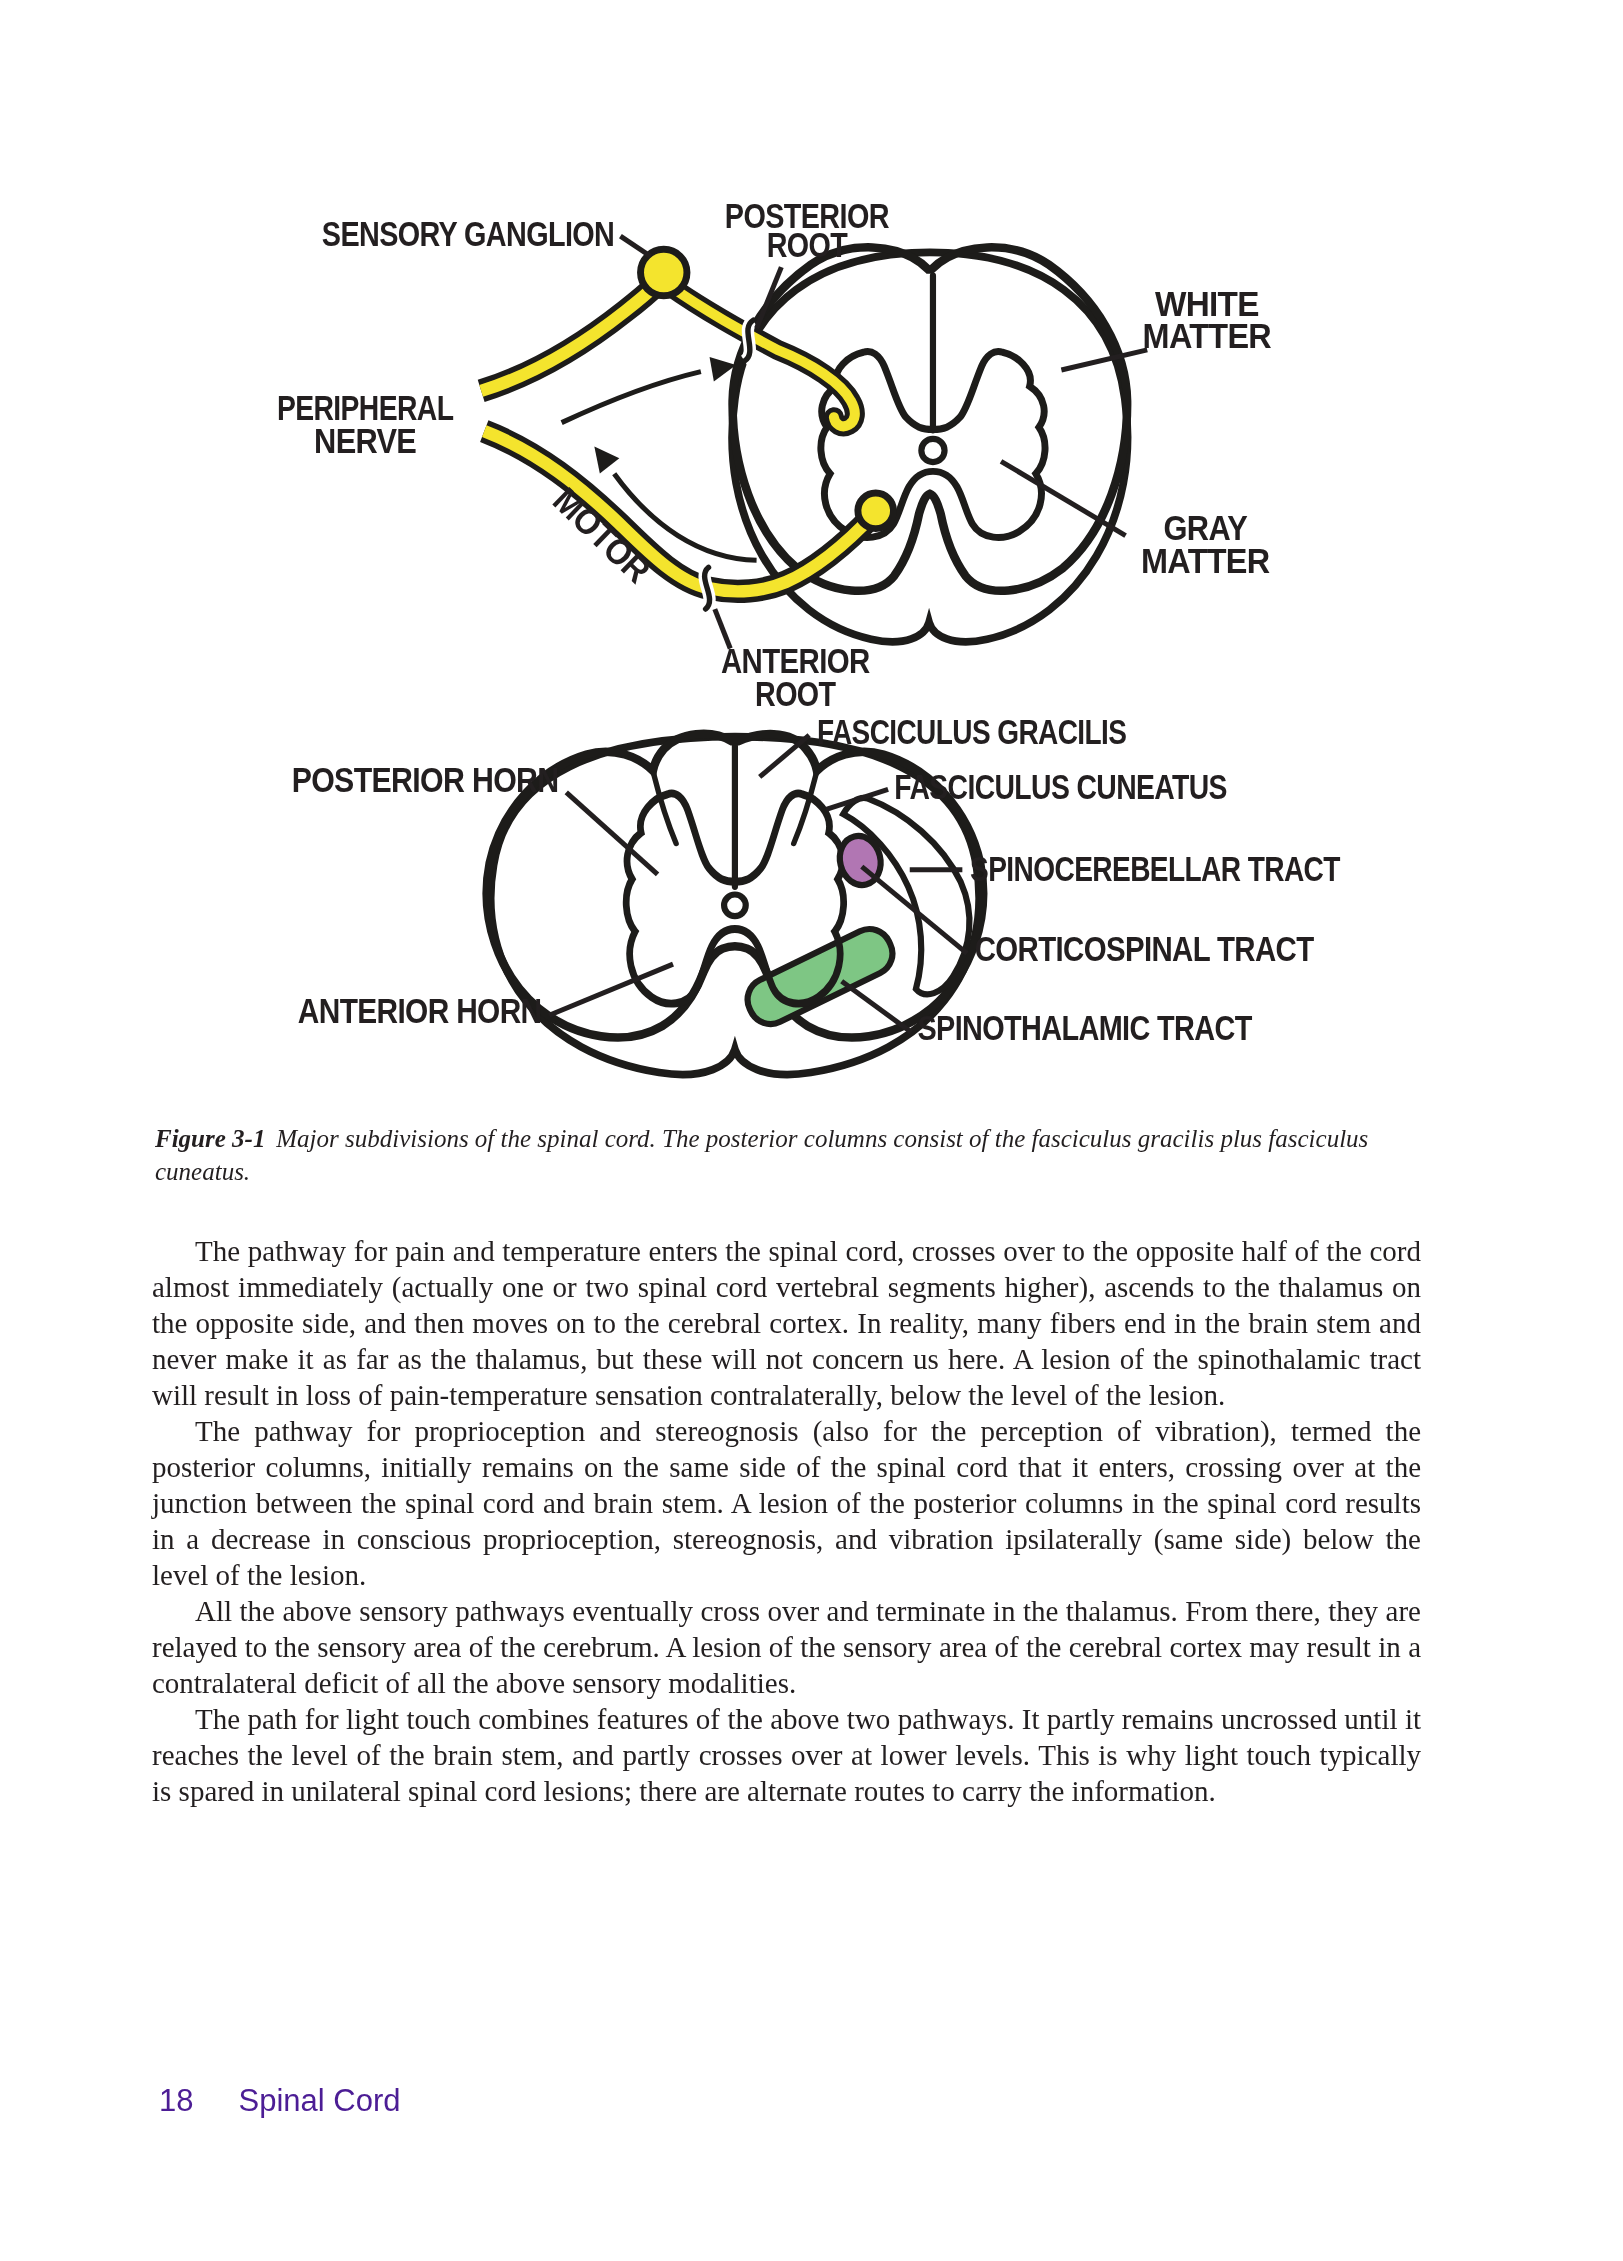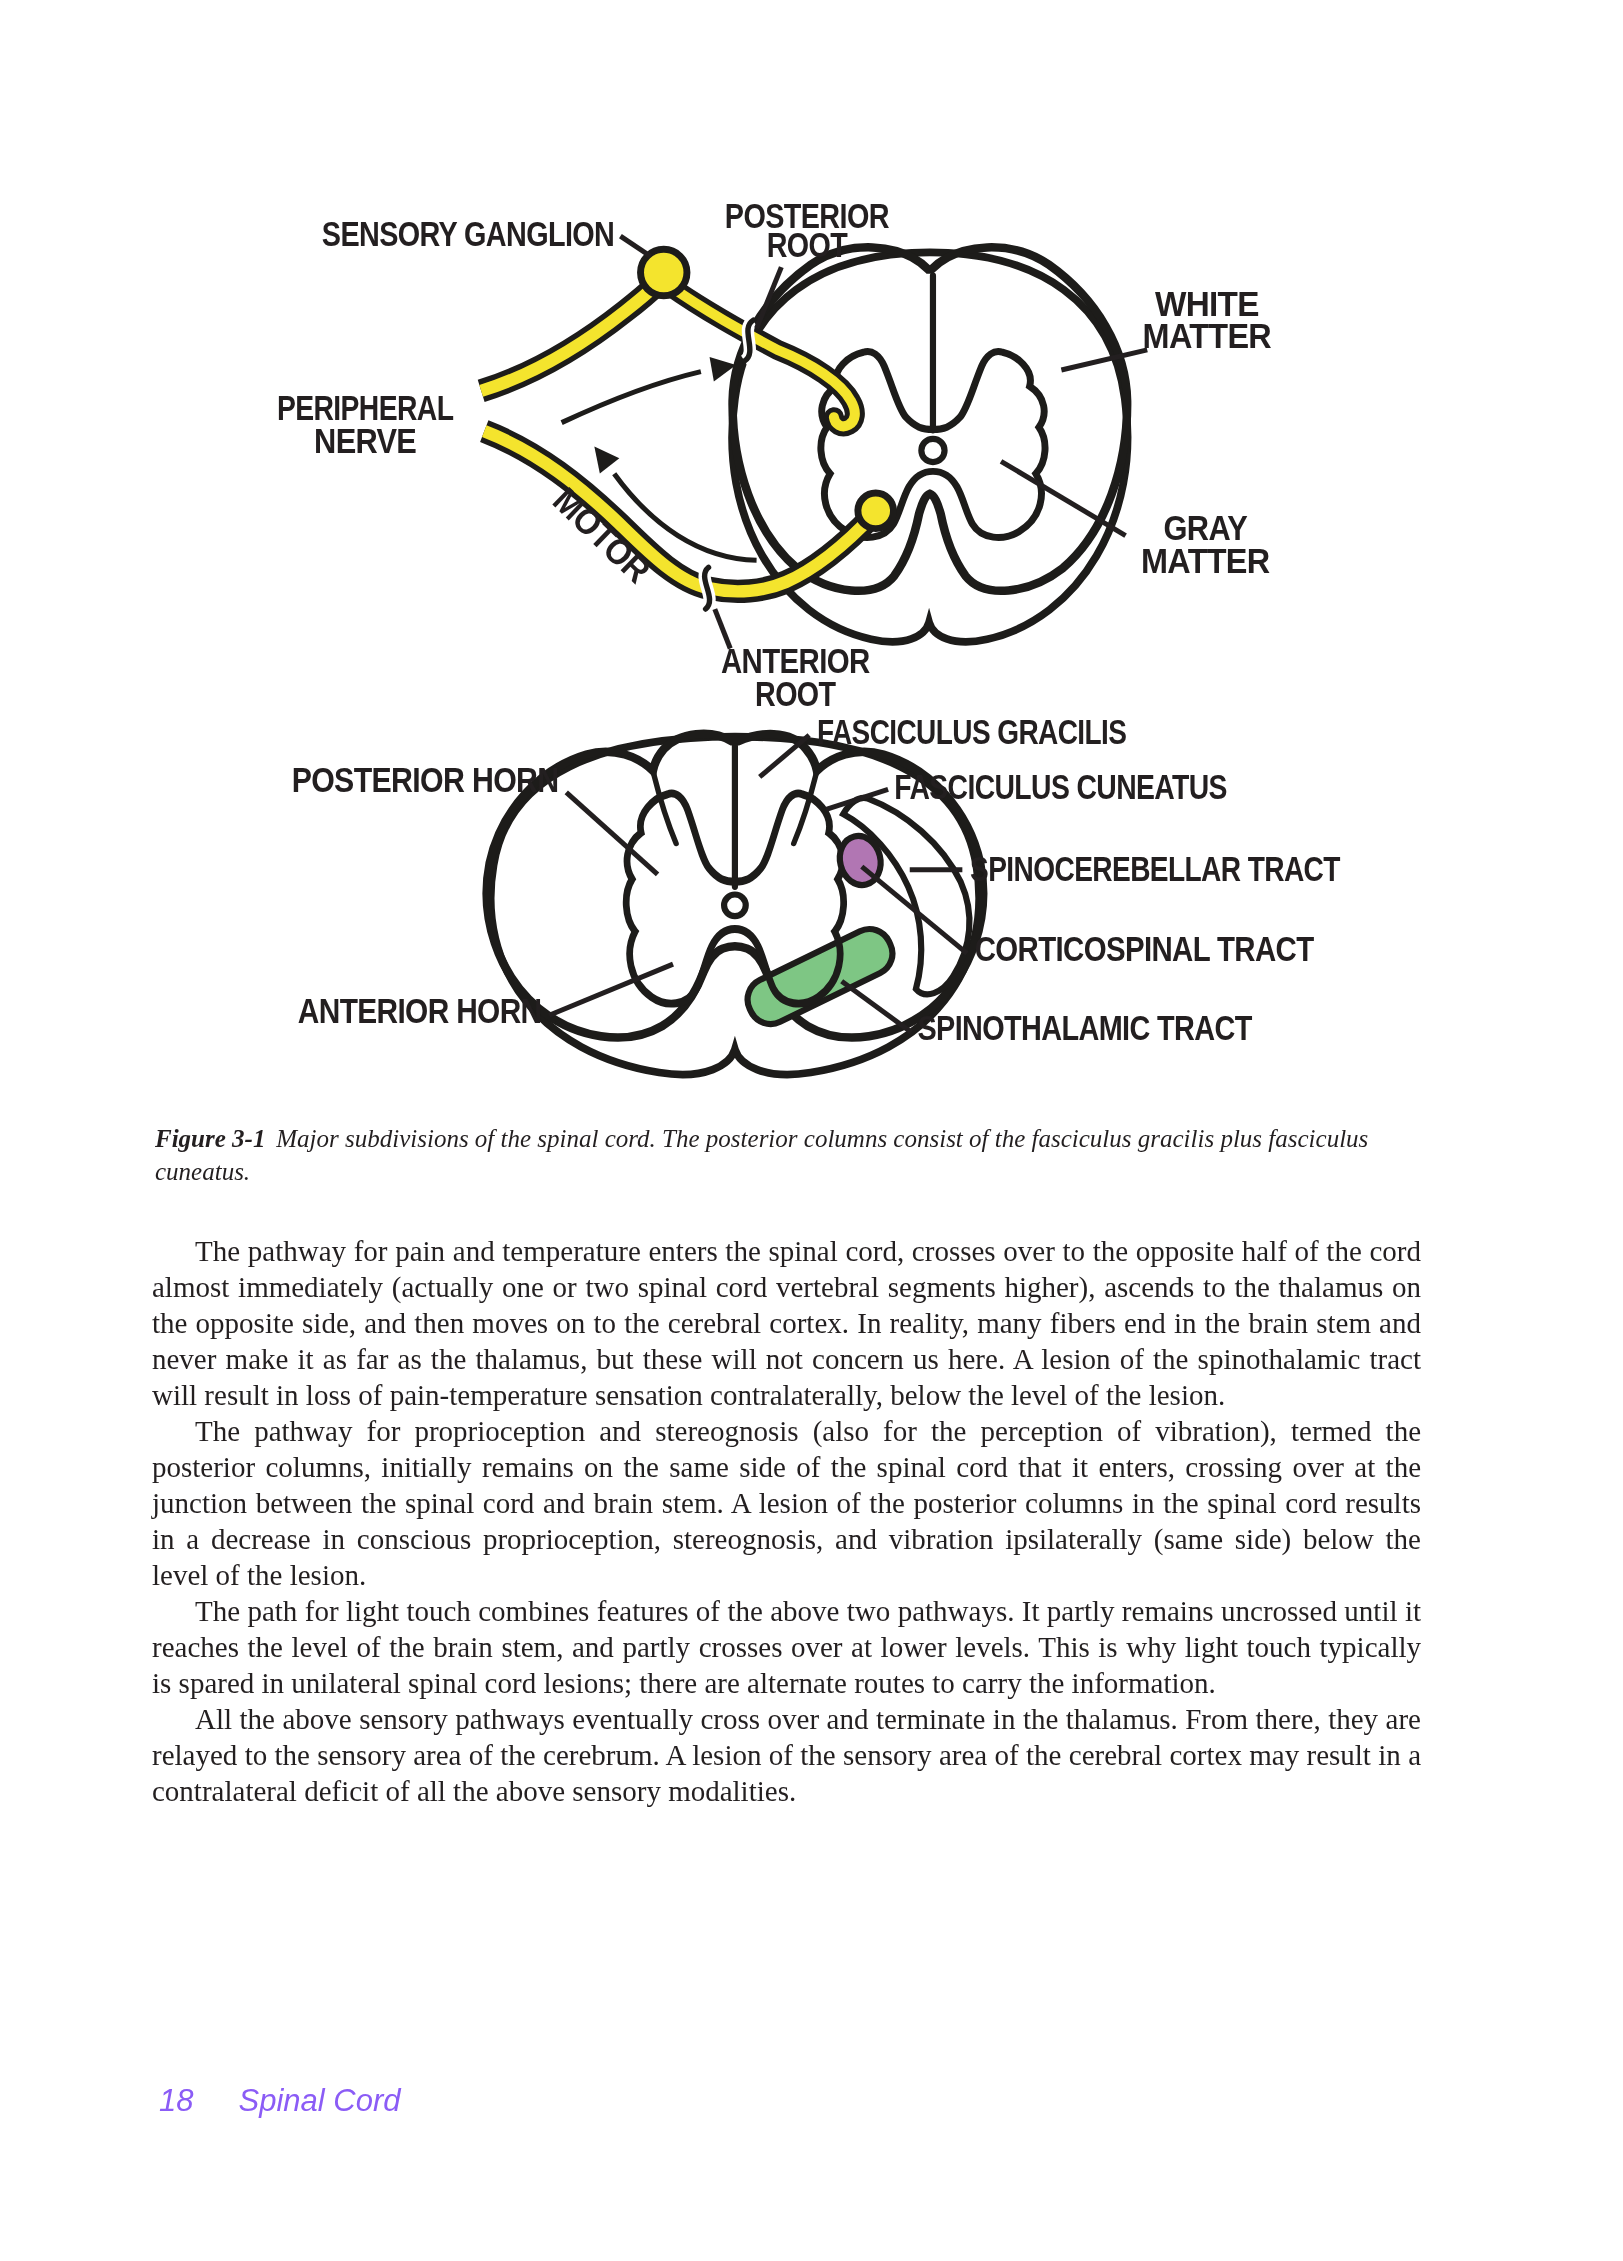--- a/index.html
+++ b/index.html
@@ -34,21 +34,21 @@
   .caption .cap-label { font-weight:bold; margin-right:10.8px;text-align:center; }
   .body-text {
     position:absolute; left:152px; top:1233px; width:1269px;
     font-size:29px; line-height:36px;
     text-align:justify;
   }
   .body-text p { text-indent:43px; margin:0; }
   .footer {
     position:absolute; left:159px; top:2083px;
     font-family:"Liberation Sans", sans-serif;
-    font-style:italic; font-size:31px; color:#8b5cf6;
+    font-size:31px; color:#4c1d95;
   }
   .footer .chapter { margin-left:45px; }
 </style>
 </head>
 <body>
 
 <div class="page">
 
   <svg class="figure-svg" viewBox="0 0 2098 1420">
 
@@ -263,22 +263,22 @@
     </g>
   </svg>
 
   <div class="caption">
     <span class="cap-label">Figure 3-1</span><span class="cap-text">Major subdivisions of the spinal cord. The posterior columns consist of the fasciculus gracilis plus fasciculus cuneatus.</span>
   </div>
 
   <div class="body-text">
     <p>The pathway for pain and temperature enters the spinal cord, crosses over to the opposite half of the cord almost immediately (actually one or two spinal cord vertebral segments higher), ascends to the thalamus on the opposite side, and then moves on to the cerebral cortex. In reality, many fibers end in the brain stem and never make it as far as the thalamus, but these will not concern us here. A lesion of the spinothalamic tract will result in loss of pain-temperature sensation contralaterally, below the level of the lesion.</p>
     <p>The pathway for proprioception and stereognosis (also for the perception of vibration), termed the posterior columns, initially remains on the same side of the spinal cord that it enters, crossing over at the junction between the spinal cord and brain stem. A lesion of the posterior columns in the spinal cord results in a decrease in conscious proprioception, stereognosis, and vibration ipsilaterally (same side) below the level of the lesion.</p>
+    <p>All the above sensory pathways eventually cross over and terminate in the thalamus. From there, they are relayed to the sensory area of the cerebrum. A lesion of the sensory area of the cerebral cortex may result in a contralateral deficit of all the above sensory modalities.</p>
     <p>The path for light touch combines features of the above two pathways. It partly remains uncrossed until it reaches the level of the brain stem, and partly crosses over at lower levels. This is why light touch typically is spared in unilateral spinal cord lesions; there are alternate routes to carry the information.</p>
-    <p>All the above sensory pathways eventually cross over and terminate in the thalamus. From there, they are relayed to the sensory area of the cerebrum. A lesion of the sensory area of the cerebral cortex may result in a contralateral deficit of all the above sensory modalities.</p>
   </div>
 
   <div class="footer">
     <span>18</span><span class="chapter">Spinal Cord</span>
   </div>
 
 </div>
 
 
 </body></html>

